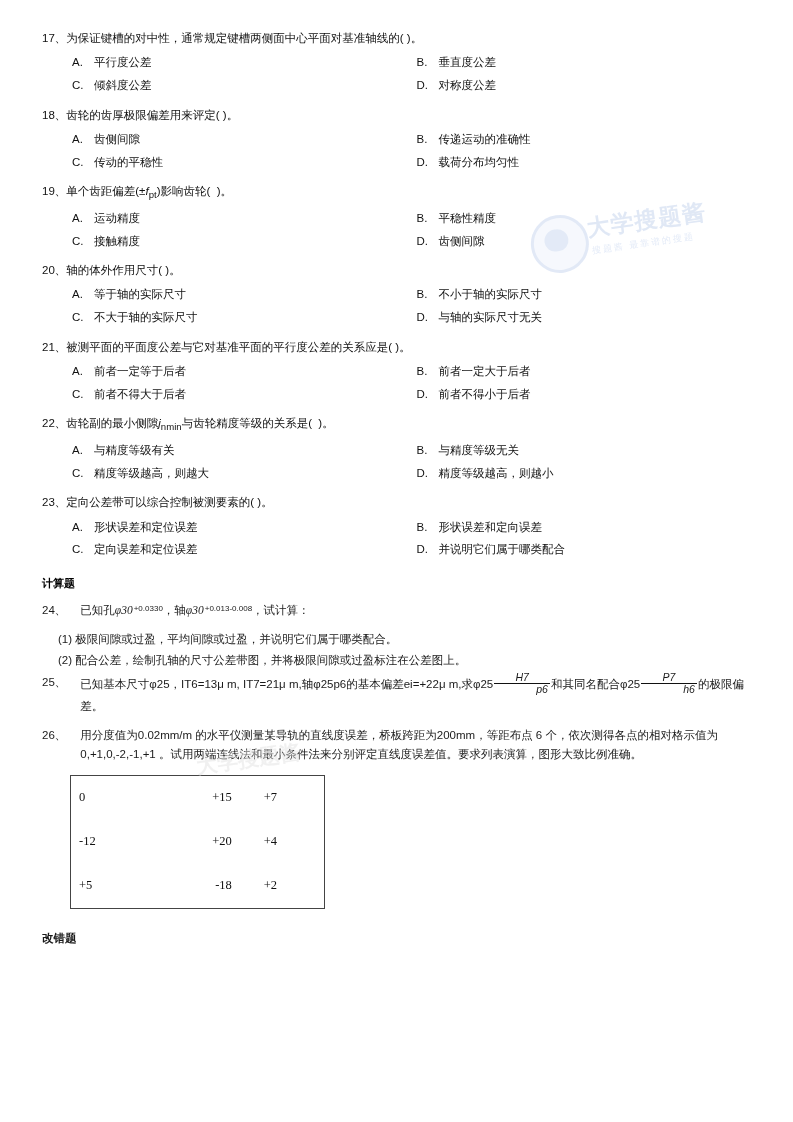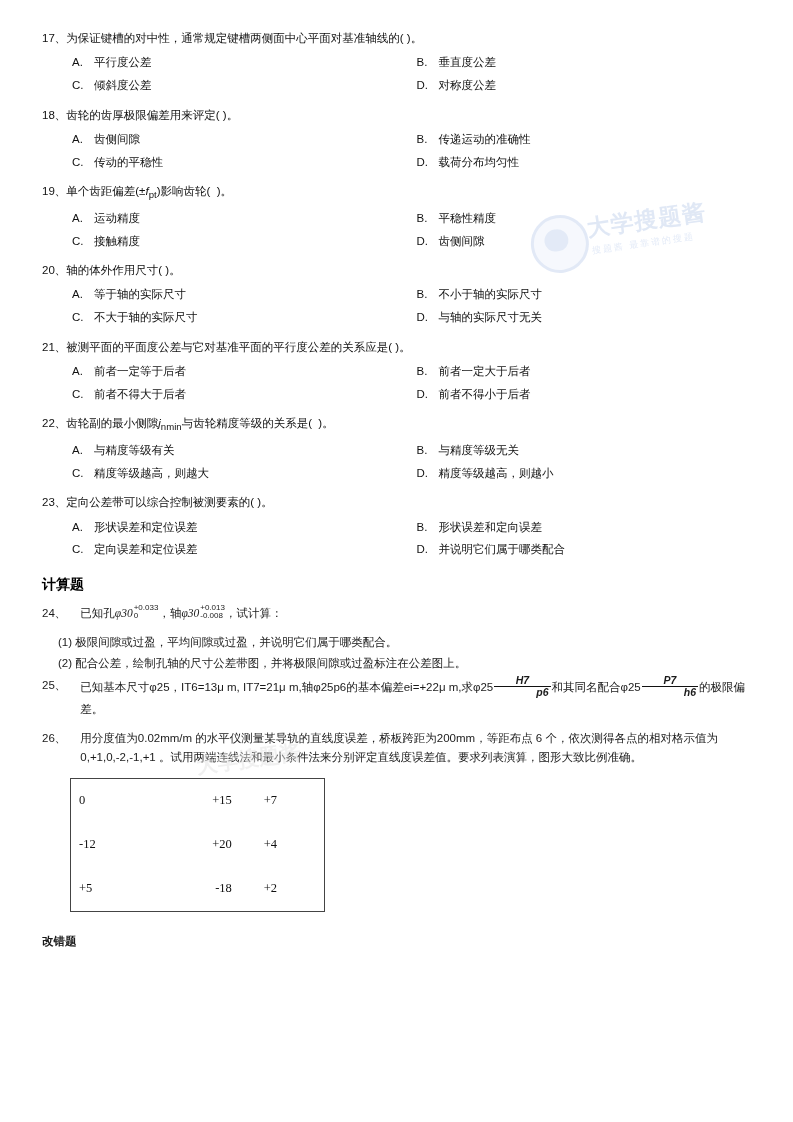--- a/index.html
+++ b/index.html
@@ -41,21 +41,21 @@
     line-height: 1.45;
     color: #111;
     display: flex;
     gap: 8px;
   }
   .opt .mark {
     width: 14px;
     flex: 0 0 14px;
   }
   .section-title {
-    font-size: 14px;
+    font-size: 11px;
     font-weight: bold;
     margin: 18px 0 10px 0;
     color: #000;
     font-family: Liberation Mono, monospace;
   }
   .calc-item {
     font-size: 11.5px;
     line-height: 1.7;
     margin-bottom: 9px;
     display: flex;
@@ -79,33 +79,32 @@
     display: inline-flex;
     flex-direction: column;
     vertical-align: middle;
     text-align: center;
     font-style: italic;
     font-size: 10.5px;
     line-height: 1.12;
     margin: 0 1px;
     position: relative;
     top: -1px;
-    font-weight: bold;
   }
   .frac .num {
     border-bottom: 1px solid #111;
     padding: 0 2px;
   }
   .frac .den {
     padding: 0 2px;
     margin-left: 40px;
   }
   .tol {
     display: inline-flex;
-    flex-direction: column;
+    flex-direction: row;
     vertical-align: middle;
     font-size: 8px;
     line-height: 1.05;
     margin-left: 1px;
     position: relative;
     top: -2px;
   }
   .mono-ital {
     font-style: italic;
   }

